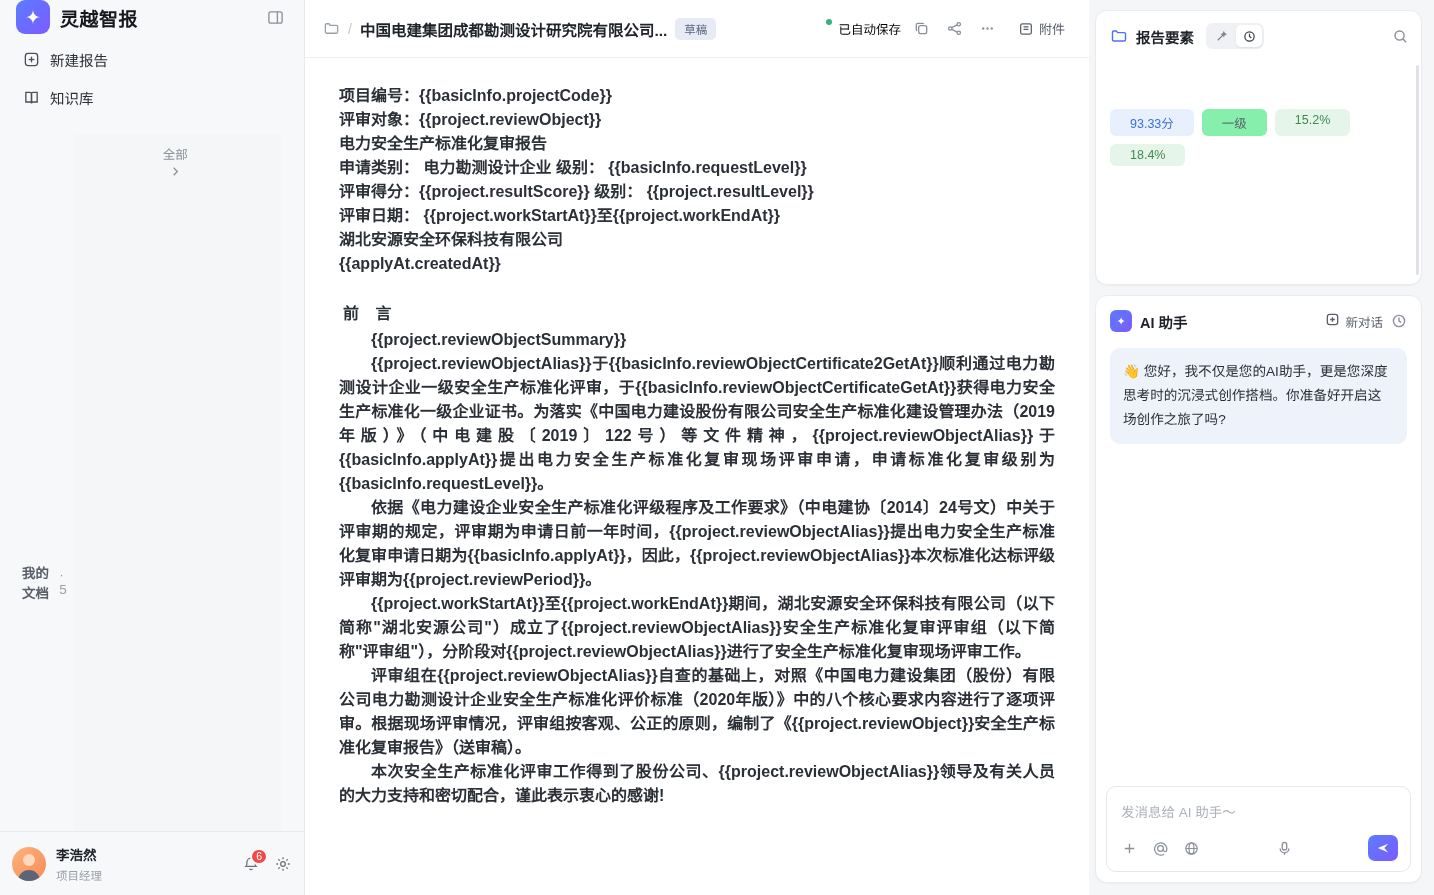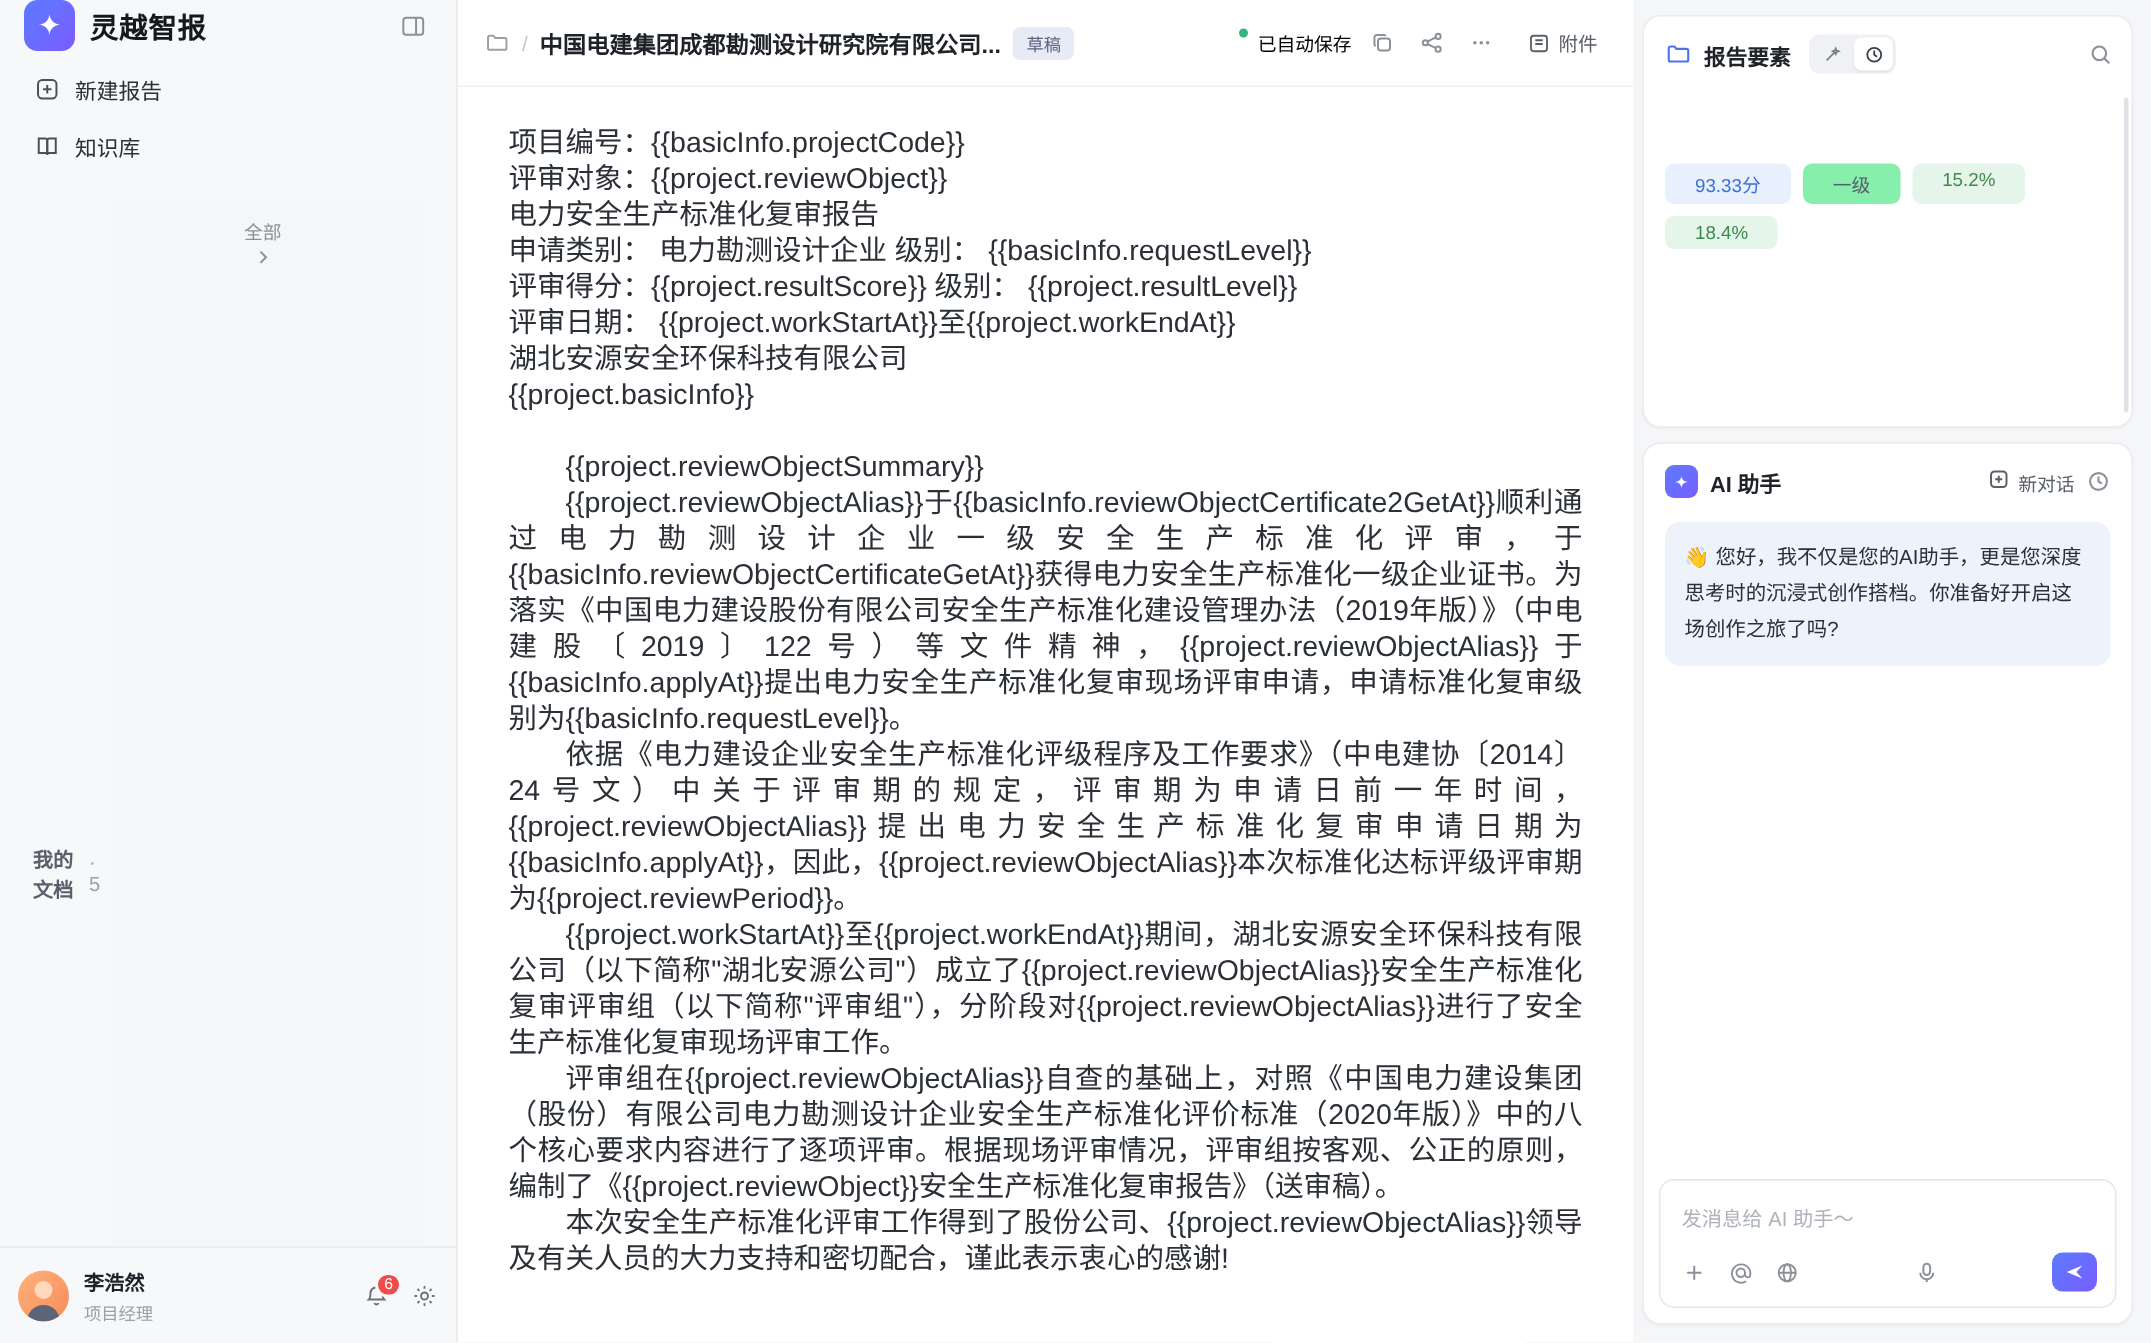--- a/index.html
+++ b/index.html
@@ -110,21 +110,21 @@
   .tb-ico { color: #8b9099; cursor: pointer; display: flex; align-items: center; padding: 4px; border-radius: 5px; }
   .attach {
     display: flex; align-items: center; gap: 5px; font-size: 13px; color: #5a6069;
     cursor: pointer; padding: 4px 6px; border-radius: 6px; margin-left: 4px;
   }
 
   .doc-scroll { flex: 1; overflow: hidden; position: relative; }
   .doc-page { padding: 26px 0 40px 0; }
   .doc-inner { width: 716px; margin: 0 auto; }
   .doc-inner p {
-    font-size: 19px; line-height: 24px; color: #2b2f36;
+    font-size: 16px; line-height: 24px; color: #2b2f36; font-weight: bold;
   }
   .head-block p { line-height: 24px; }
   .blank-line { height: 24px; }
   .center-title { text-align: center; font-size: 14.6px; letter-spacing: 6px; line-height: 28px; margin: 2px 0 2px 0;}
   .para { text-indent: 2em; text-align: justify; margin-top: 0; }
 
   
   .right {
     width: 345px; height: 895px; background: #f5f6f8;
     padding: 10px 12px 12px 6px; display: flex; flex-direction: column; gap: 10px;
@@ -311,23 +311,24 @@
       <div class="doc-page">
         <div class="doc-inner">
           <div class="head-block">
             <p>项目编号：{{basicInfo.projectCode}}</p>
             <p>评审对象：{{project.reviewObject}}</p>
             <p>电力安全生产标准化复审报告</p>
             <p>申请类别： 电力勘测设计企业              级别： {{basicInfo.requestLevel}}</p>
             <p>评审得分：{{project.resultScore}}         级别： {{project.resultLevel}}</p>
             <p>评审日期：  {{project.workStartAt}}至{{project.workEndAt}}</p>
             <p>湖北安源安全环保科技有限公司</p>
-            <p>{{project.basicInfo}}</p>
+            <p>{{applyAt.createdAt}}</p>
           </div>
           <div class="blank-line"></div>
+          <p class="center-title" style="text-align:left; padding-left:4px;">前  言</p>
           <p class="para">{{project.reviewObjectSummary}}</p>
           <p class="para">{{project.reviewObjectAlias}}于{{basicInfo.reviewObjectCertificate2GetAt}}顺利通过电力勘测设计企业一级安全生产标准化评审，于{{basicInfo.reviewObjectCertificateGetAt}}获得电力安全生产标准化一级企业证书。为落实《中国电力建设股份有限公司安全生产标准化建设管理办法（2019年版）》（中电建股〔2019〕122号）等文件精神，{{project.reviewObjectAlias}}于{{basicInfo.applyAt}}提出电力安全生产标准化复审现场评审申请，申请标准化复审级别为{{basicInfo.requestLevel}}。</p>
           <p class="para">依据《电力建设企业安全生产标准化评级程序及工作要求》（中电建协〔2014〕24号文）中关于评审期的规定，评审期为申请日前一年时间，{{project.reviewObjectAlias}}提出电力安全生产标准化复审申请日期为{{basicInfo.applyAt}}，因此，{{project.reviewObjectAlias}}本次标准化达标评级评审期为{{project.reviewPeriod}}。</p>
           <p class="para">{{project.workStartAt}}至{{project.workEndAt}}期间，湖北安源安全环保科技有限公司（以下简称"湖北安源公司"）成立了{{project.reviewObjectAlias}}安全生产标准化复审评审组（以下简称"评审组"），分阶段对{{project.reviewObjectAlias}}进行了安全生产标准化复审现场评审工作。</p>
           <p class="para">评审组在{{project.reviewObjectAlias}}自查的基础上，对照《中国电力建设集团（股份）有限公司电力勘测设计企业安全生产标准化评价标准（2020年版）》中的八个核心要求内容进行了逐项评审。根据现场评审情况，评审组按客观、公正的原则，编制了《{{project.reviewObject}}安全生产标准化复审报告》（送审稿）。</p>
           <p class="para">本次安全生产标准化评审工作得到了股份公司、{{project.reviewObjectAlias}}领导及有关人员的大力支持和密切配合，谨此表示衷心的感谢!</p>
         </div>
       </div>
     </div>
   </main>

